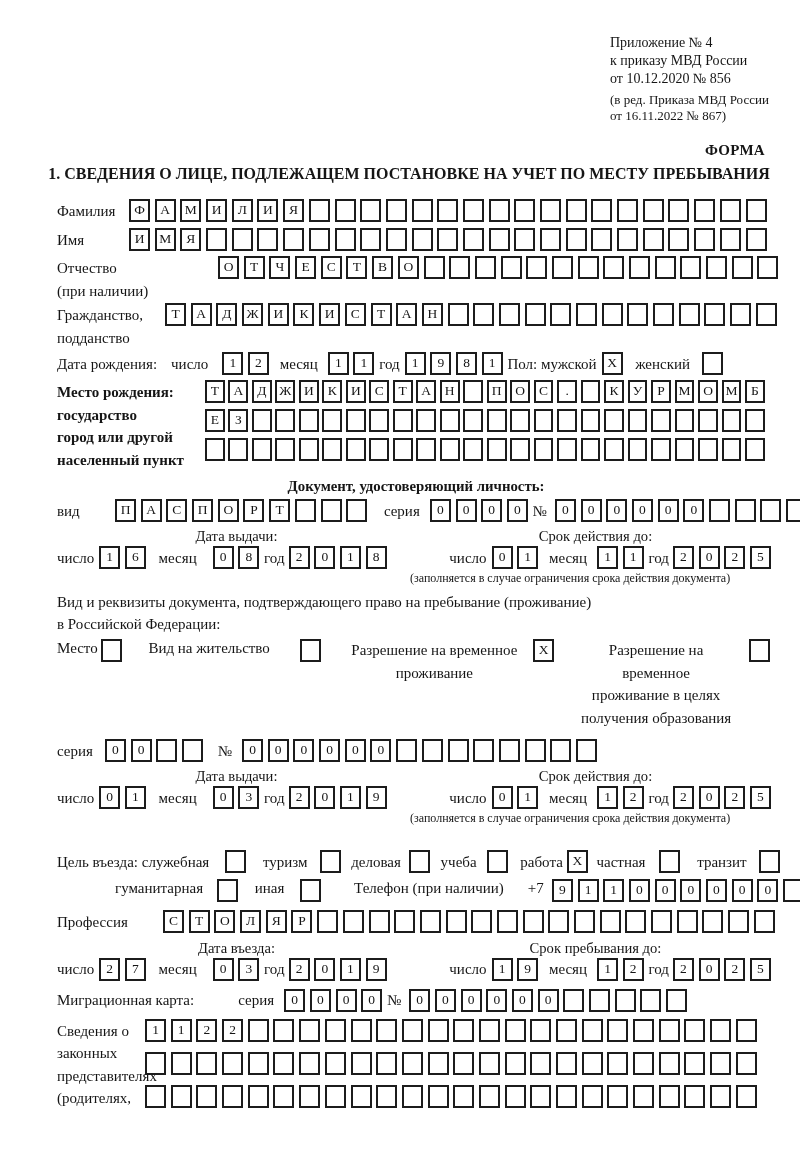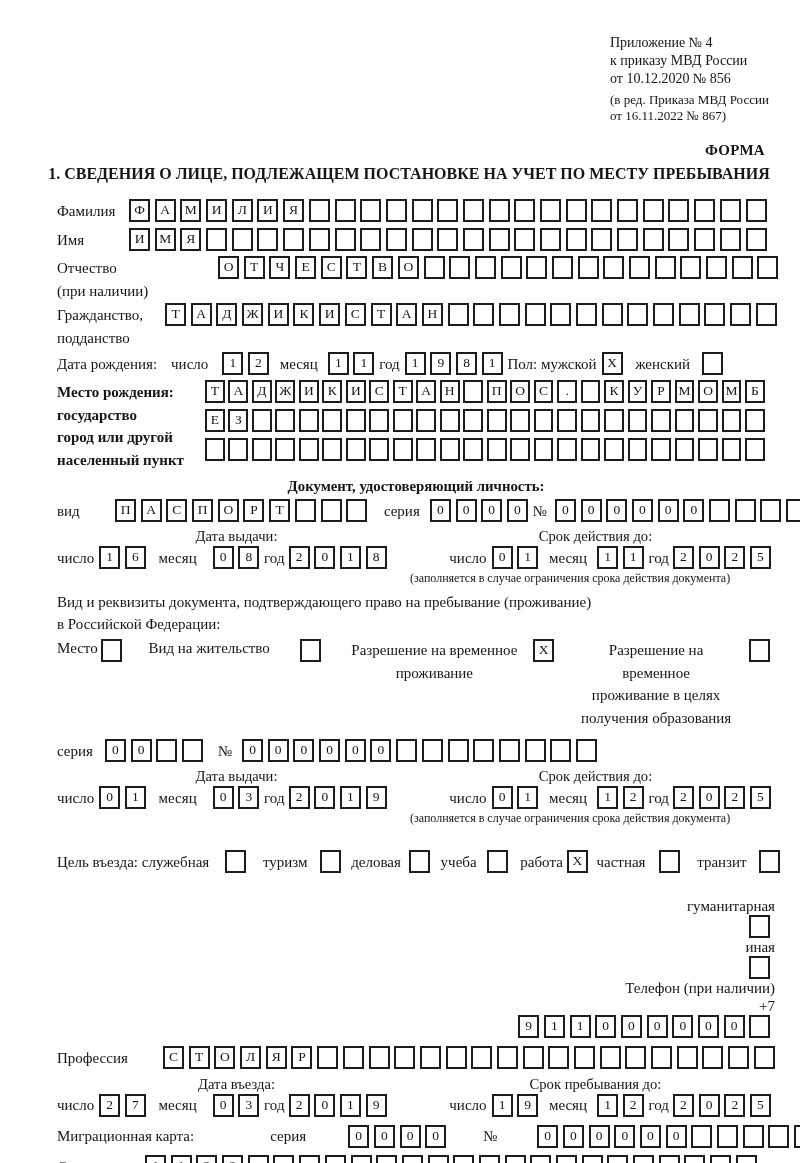--- a/index.html
+++ b/index.html
@@ -497,21 +497,21 @@
     <span class="inlbl" style="margin-left:4px;">частная</span>
     <span class="cells" style="margin-left:14px;">
         <span class="cell"></span>
       </span>
     <span class="inlbl" style="margin-left:12px;">транзит</span>
     <span class="cells" style="margin-left:12px;">
         <span class="cell"></span>
       </span>
   </div>
 
-  <div class="row" style="margin-top:24px;align-items:flex-end;flex-direction:column;">
+  <div class="row" style="margin-top:6px;align-items:flex-start;">
     <span class="inlbl" style="margin-left:58px;">гуманитарная</span>
     <span class="cells" style="margin-left:14px;">
         <span class="cell"></span>
       </span>
     <span class="inlbl" style="margin-left:12px;">иная</span>
     <span class="cells" style="margin-left:16px;">
         <span class="cell"></span>
       </span>
     <span class="inlbl" style="margin-left:28px;">Телефон (при наличии)</span>
     <span class="inlbl" style="margin-left:24px;">+7</span>
@@ -593,21 +593,21 @@
       </span>
     <span class="inlbl">год</span>
     <span class="cells" style="margin-left:4px;">
         <span class="cell">2</span>
         <span class="cell">0</span>
         <span class="cell">2</span>
         <span class="cell">5</span>
       </span>
   </div>
 
-  <div class="row" style="margin-top:8px;align-items:center;gap:32px;">
+  <div class="row" style="margin-top:8px;align-items:center;">
     <span class="inlbl">Миграционная карта:</span>
     <span class="inlbl" style="margin-left:44px;">серия</span>
     <span class="cells" style="margin-left:10px;">
         <span class="cell">0</span>
         <span class="cell">0</span>
         <span class="cell">0</span>
         <span class="cell">0</span>
       </span>
     <span class="inlbl">№</span>
     <span class="cells" style="margin-left:8px;">

